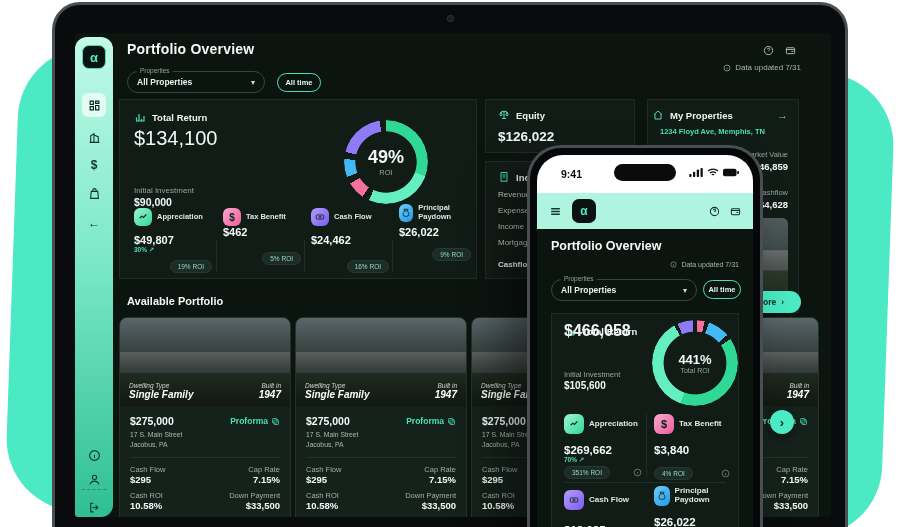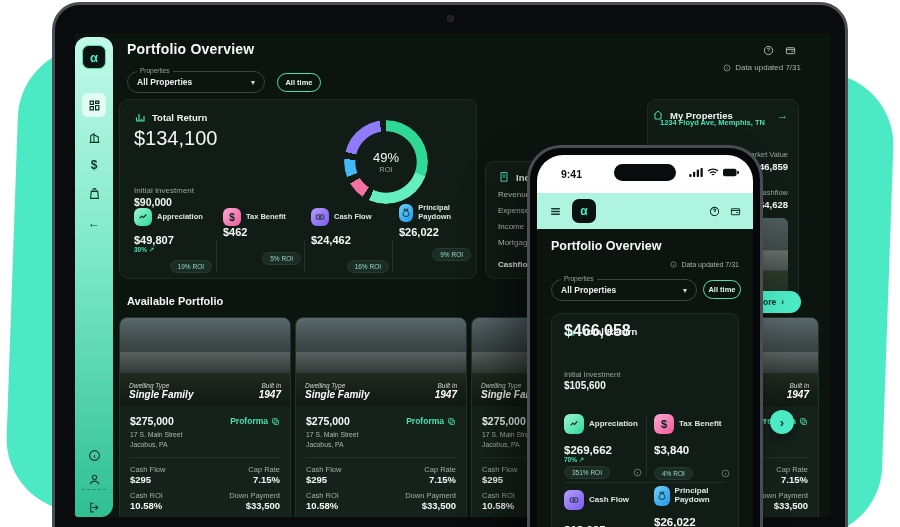--- a/index.html
+++ b/index.html
@@ -29,21 +29,21 @@
   .side-ic { position:absolute; left:7px; width:24px; height:24px; display:flex;
     align-items:center; justify-content:center; color:#103529; }
   .side-ic.active { background:#E2FCF3; border-radius:6px; color:#0b2a1f; }
   .side-ic svg { width:13px; height:13px; }
   .side-div { position:absolute; left:7px; width:24px; border-top:1px dashed #1d6b51; opacity:.6; }
   .dollar-glyph { font-size:12px; font-weight:bold; }
   .arrow-glyph { font-size:12px; font-weight:bold; }
 
   
   .abs { position:absolute; }
-  .card { position:absolute; background:#121C17; border:1px solid #1F2C25; border-radius:9px; }
+  .card { position:absolute; background:#121C17; border:1px solid #1F2C25; border-radius:0; }
   .mint { color:#49E0B2; }
   .muted { color:#93A59E; }
   .white { color:#F2F7F5; }
   svg { display:block; }
   .icz { color:#b9c6c1; }
   .icz svg{ width:11px; height:11px; }
 
   .h-title { font-size:14px; font-weight:bold; color:#F4F9F7; letter-spacing:.2px; }
   .updated { font-size:8px; color:#A8B6B0; display:flex; gap:4px; align-items:center; }
 
@@ -241,21 +241,21 @@
             </span>
           <span class="ct">Total Return</span>
         </div>
         <div class="abs white" style="left:14px; top:27px; font-size:20px; font-weight:normal">$134,100</div>
         <div class="abs muted" style="left:14px; top:86px; font-size:8px">Initial Investment</div>
         <div class="abs white" style="left:14px; top:96px; font-size:10.5px; font-weight:bold">$90,000</div>
 
         <div class="donut" style="left:224px; top:20px; width:84px; height:84px">
           <div class="ring ring-laptop"></div>
           <div class="ctr">
-            <span class="white" style="font-size:13px; font-weight:normal">49%</span>
+            <span class="white" style="font-size:18px; font-weight:bold">49%</span>
             <span class="muted" style="font-size:7.5px">ROI</span>
           </div>
         </div>
 
         <div class="vdiv" style="left:96px; top:140px; height:32px"></div>
         <div class="vdiv" style="left:184px; top:140px; height:32px"></div>
         <div class="vdiv" style="left:272px; top:140px; height:32px"></div>
 
         <div class="abs" style="left:14px; top:108px; width:78px">
           <div style="display:flex; gap:5px; align-items:center">
@@ -301,20 +301,31 @@
                   <path d="M9 7L7 3h10l-2 4M9 7h6c3 3 4 5 4 8a5 5 0 0 1-5 5h-4a5 5 0 0 1-5-5c0-3 1-5 4-8z"></path>
                 </svg>
               </span>
             <span class="m-label">Principal Paydown</span>
           </div>
           <div class="m-value" style="margin-top:4px">$26,022</div>
           <div style="text-align:right; margin-top:5px"><span class="roi-badge">9% ROI</span></div>
         </div>
       </div>
 
+      <div class="card" style="left:410px; top:66px; width:150px; height:54px">
+        <div class="card-head" style="left:12px; top:9px">
+          <span>
+              <svg viewBox="0 0 24 24" fill="none" stroke="currentColor" stroke-width="2">
+                <path d="M12 4v15M8 19h8M12 4L6 6m6-2l6 2M6 6l-2.5 6a2.8 2.8 0 0 0 5 0L6 6zM18 6l-2.5 6a2.8 2.8 0 0 0 5 0L18 6z"></path>
+              </svg>
+            </span>
+          <span class="ct">Equity</span>
+        </div>
+        <div class="abs white" style="left:12px; top:29px; font-size:13.5px; font-weight:bold">$126,022</div>
+      </div>
 
       <div class="card" style="left:410px; top:128px; width:150px; height:118px">
         <div class="card-head" style="left:12px; top:9px">
           <span>
               <svg viewBox="0 0 24 24" fill="none" stroke="currentColor" stroke-width="2">
                 <path d="M6 3h12v18l-2-1.2L14 21l-2-1.2L10 21l-2-1.2L6 21zM9 8h6M9 12h6"></path>
               </svg>
             </span>
           <span class="ct">Income</span>
         </div>
@@ -328,21 +339,21 @@
       <div class="card" style="left:572px; top:66px; width:152px; height:214px">
         <div class="card-head" style="left:4px; top:9px">
           <span>
               <svg viewBox="0 0 24 24" fill="none" stroke="currentColor" stroke-width="2">
                 <path d="M4 11l8-7 8 7M6 10v10h12V10"></path>
               </svg>
             </span>
           <span class="ct">My Properties</span>
         </div>
         <div class="abs mint" style="right:10px; top:9px; font-size:11px">→</div>
-        <div class="abs mint" style="left:12px; top:18px; font-size:7.5px; font-weight:bold; width:130px">1234 Floyd Ave, Memphis, TN</div>
+        <div class="abs mint" style="left:12px; top:27px; font-size:7.5px; font-weight:bold; width:130px">1234 Floyd Ave, Memphis, TN</div>
         <div class="abs muted" style="left:12px; top:50px; font-size:7.5px">Total Return</div>
         <div class="abs muted" style="right:10px; top:50px; font-size:7.5px; text-align:right">Market Value</div>
         <div class="abs white" style="right:10px; top:61px; font-size:9.5px; font-weight:bold; text-align:right">$146,859</div>
         <div class="abs muted" style="right:10px; top:88px; font-size:7.5px; text-align:right">12 Months Cashflow</div>
         <div class="abs white" style="right:10px; top:99px; font-size:9.5px; font-weight:bold; text-align:right">$4,628</div>
         <div class="photo" style="position:absolute; left:12px; top:118px; width:128px; height:84px; border-radius:6px; overflow:hidden">
             <div class="shade" style="background:rgba(6,14,10,.35)"></div>
           </div>
       </div>
 
@@ -601,20 +612,27 @@
               <svg viewBox="0 0 24 24" fill="none" stroke="currentColor" stroke-width="2.4">
                 <path d="M5 20v-7M10 20V6M15 20v-4M20 20V10M4 20h17"></path>
               </svg>
             </span>
           <span class="ct">Total Return</span>
         </div>
         <div class="abs white" style="left:12px; top:8px; font-size:16px; font-weight:bold">$466,058</div>
         <div class="abs muted" style="left:12px; top:56px; font-size:7.5px">Initial Investment</div>
         <div class="abs white" style="left:12px; top:66px; font-size:10px; font-weight:bold">$105,600</div>
 
+        <div class="donut" style="left:100px; top:6px; width:86px; height:86px">
+          <div class="ring ring-phone"></div>
+          <div class="ctr">
+            <span class="white" style="font-size:13px; font-weight:bold">441%</span>
+            <span class="muted" style="font-size:7px">Total ROI</span>
+          </div>
+        </div>
 
         <div class="vdiv" style="left:94px; top:100px; height:62px"></div>
         <div style="position:absolute; left:12px; right:12px; top:168px; border-top:1px solid #203028"></div>
 
         <div class="abs" style="left:12px; top:100px; width:78px">
           <div style="display:flex; gap:5px; align-items:center">
             <span class="mchip g-mint" style="width:20px;height:20px">
                 <svg viewBox="0 0 24 24" fill="none" stroke="currentColor" stroke-width="2.6">
                   <path d="M4 15l5-5 4 3 7-7"></path>
                 </svg>

